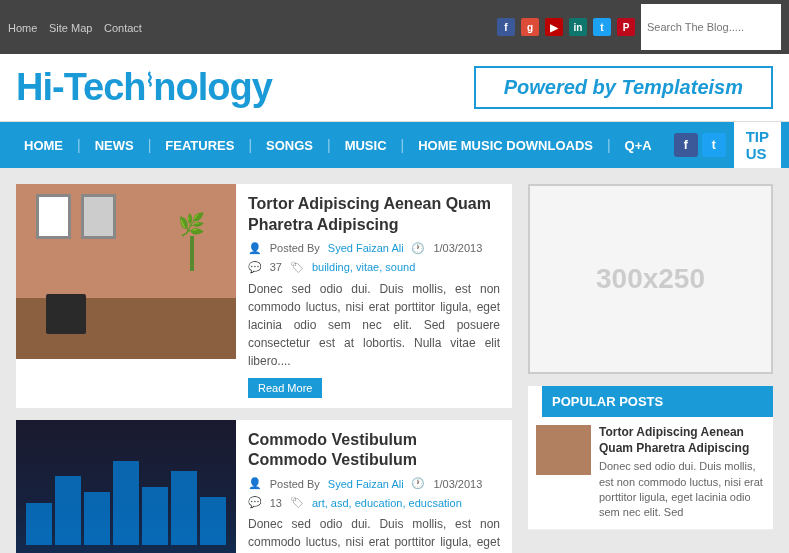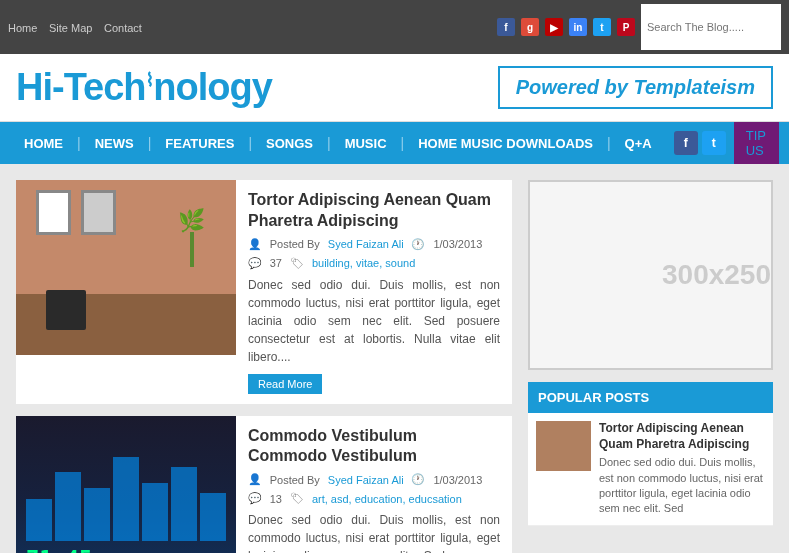--- a/index.html
+++ b/index.html
@@ -6,42 +6,42 @@
     body { font-family: Arial, sans-serif; font-size: 13px; color: #333; background: #e8e8e8; width: 789px; }
 
     
     #top-bar { background: #444; padding: 4px 8px; display: flex; align-items: center; justify-content: space-between; }
     #top-bar-left a { color: #ccc; text-decoration: none; font-size: 11px; margin-right: 8px; }
     #top-bar-right { display: flex; align-items: center; gap: 6px; }
     .social-icon { width: 18px; height: 18px; border-radius: 2px; display: inline-flex; align-items: center; justify-content: center; color: #fff; font-size: 10px; font-weight: bold; cursor: pointer; }
     .social-fb { background: #3b5998; }
     .social-gp { background: #dd4b39; }
     .social-yt { background: #bb0000; }
-    .social-li { background: #3b82f6; }
+    .social-li { background: #0f766e; }
     .social-tw { background: #1da1f2; }
     .social-pi { background: #bd081c; }
     #search-box { background: #fff; border: none; padding: 17px 6px; font-size: 11px; width: 140px; color: #999; outline: none; }
 
     
     #header { background: #fff; padding: 12px 16px; display: flex; align-items: center; justify-content: space-between; border-bottom: 1px solid #ddd; }
     #logo-text { font-size: 38px; font-weight: bold; color: #1a9ad6; letter-spacing: -1px; }
     #logo-container { display: flex; flex-direction: column; }
-    #ad-banner { border: 2px solid #1a9ad6; padding: 8px 16px; }
+    #ad-banner { border: 2px solid #1a9ad6; padding: 8px 28px; }
     #ad-banner-text { font-size: 20px; font-style: italic; font-weight: bold; color: #1a9ad6; }
 
     
     #nav { background: #1a9ad6; display: flex; align-items: center; padding: 0 10px; }
     #nav-links { display: flex; align-items: center; flex: 1; }
     .nav-item { color: #fff; font-size: 13px; font-weight: bold; padding: 12px 14px; text-decoration: none; cursor: pointer; white-space: nowrap; }
     .nav-separator { color: rgba(255,255,255,0.5); font-size: 14px; }
     #nav-social { display: flex; align-items: center; gap: 4px; margin: 0 8px; }
     .nav-social-icon { width: 24px; height: 24px; border-radius: 3px; display: inline-flex; align-items: center; justify-content: center; color: #fff; font-size: 12px; font-weight: bold; cursor: pointer; }
     .nav-fb { background: #3b5998; }
     .nav-tw { background: #1da1f2; }
-    #tip-us { background: #701a75; color: #1a9ad6; font-weight: normal; font-size: 13px; padding: 6px 12px; cursor: pointer; }
+    #tip-us { background: #ffffff; color: #1a9ad6; font-weight: bold; font-size: 15px; padding: 6px 12px; cursor: pointer; }
 
     
     #main { display: flex; gap: 16px; padding: 16px; background: #e8e8e8; }
     #content { flex: 1; display: flex; flex-direction: column; gap: 0; }
     #sidebar { width: 245px; flex-shrink: 0; }
 
     
     .post-card { background: #fff; margin-bottom: 12px; overflow: hidden; }
     .post-inner { display: flex; gap: 0; }
     .post-thumb { width: 220px; flex-shrink: 0; overflow: hidden; height: 175px; }
@@ -52,24 +52,24 @@
     .post-meta-date { color: #666; }
     .post-meta-comments { color: #666; }
     .post-meta-tags { color: #1a9ad6; cursor: pointer; }
     .post-excerpt { font-size: 12px; color: #555; line-height: 1.5; text-align: justify; margin-bottom: 8px; }
     .read-more { display: inline-block; background: #1a9ad6; color: #fff; font-size: 11px; padding: 4px 10px; text-decoration: none; cursor: pointer; }
 
     
     .meta-icon { font-size: 11px; color: #888; }
 
     
-    .sidebar-ad { border: 2px solid #ccc; background: #f5f5f5; display: flex; align-items: center; justify-content: flex-end; height: 190px; margin-bottom: 12px; }
+    .sidebar-ad { border: 2px solid #ccc; background: #f5f5f5; display: flex; align-items: center; justify-content: center; height: 190px; margin-bottom: 12px; }
     .sidebar-ad-text { font-size: 28px; color: #ccc; font-weight: bold; }
     .sidebar-section { background: #fff; }
-    .sidebar-section-header { background: #1a9ad6; color: #fff; font-weight: bold; font-size: 13px; padding: 8px 10px; text-transform: uppercase; }
+    .sidebar-section-header { background: #1a9ad6; color: #fff; font-weight: bold; font-size: 13px; padding: 8px 10px; text-transform: uppercase; margin-left: 14px; }
     .popular-post-item { display: flex; gap: 8px; padding: 8px; border-bottom: 1px solid #eee; }
     .popular-post-thumb { width: 55px; height: 50px; flex-shrink: 0; overflow: hidden; background: #c8a080; }
     .popular-post-body { flex: 1; }
     .popular-post-title { font-size: 12px; font-weight: bold; color: #333; line-height: 1.3; margin-bottom: 3px; }
     .popular-post-excerpt { font-size: 11px; color: #666; line-height: 1.4; }
     .popular-thumb-1 { background: #b08060; width: 100%; height: 100%; }
 
     
     .room-scene { position: relative; width: 100%; height: 100%; }
     .room-wall { position: absolute; top: 0; left: 0; right: 0; bottom: 35%; background: #c4896a; }

